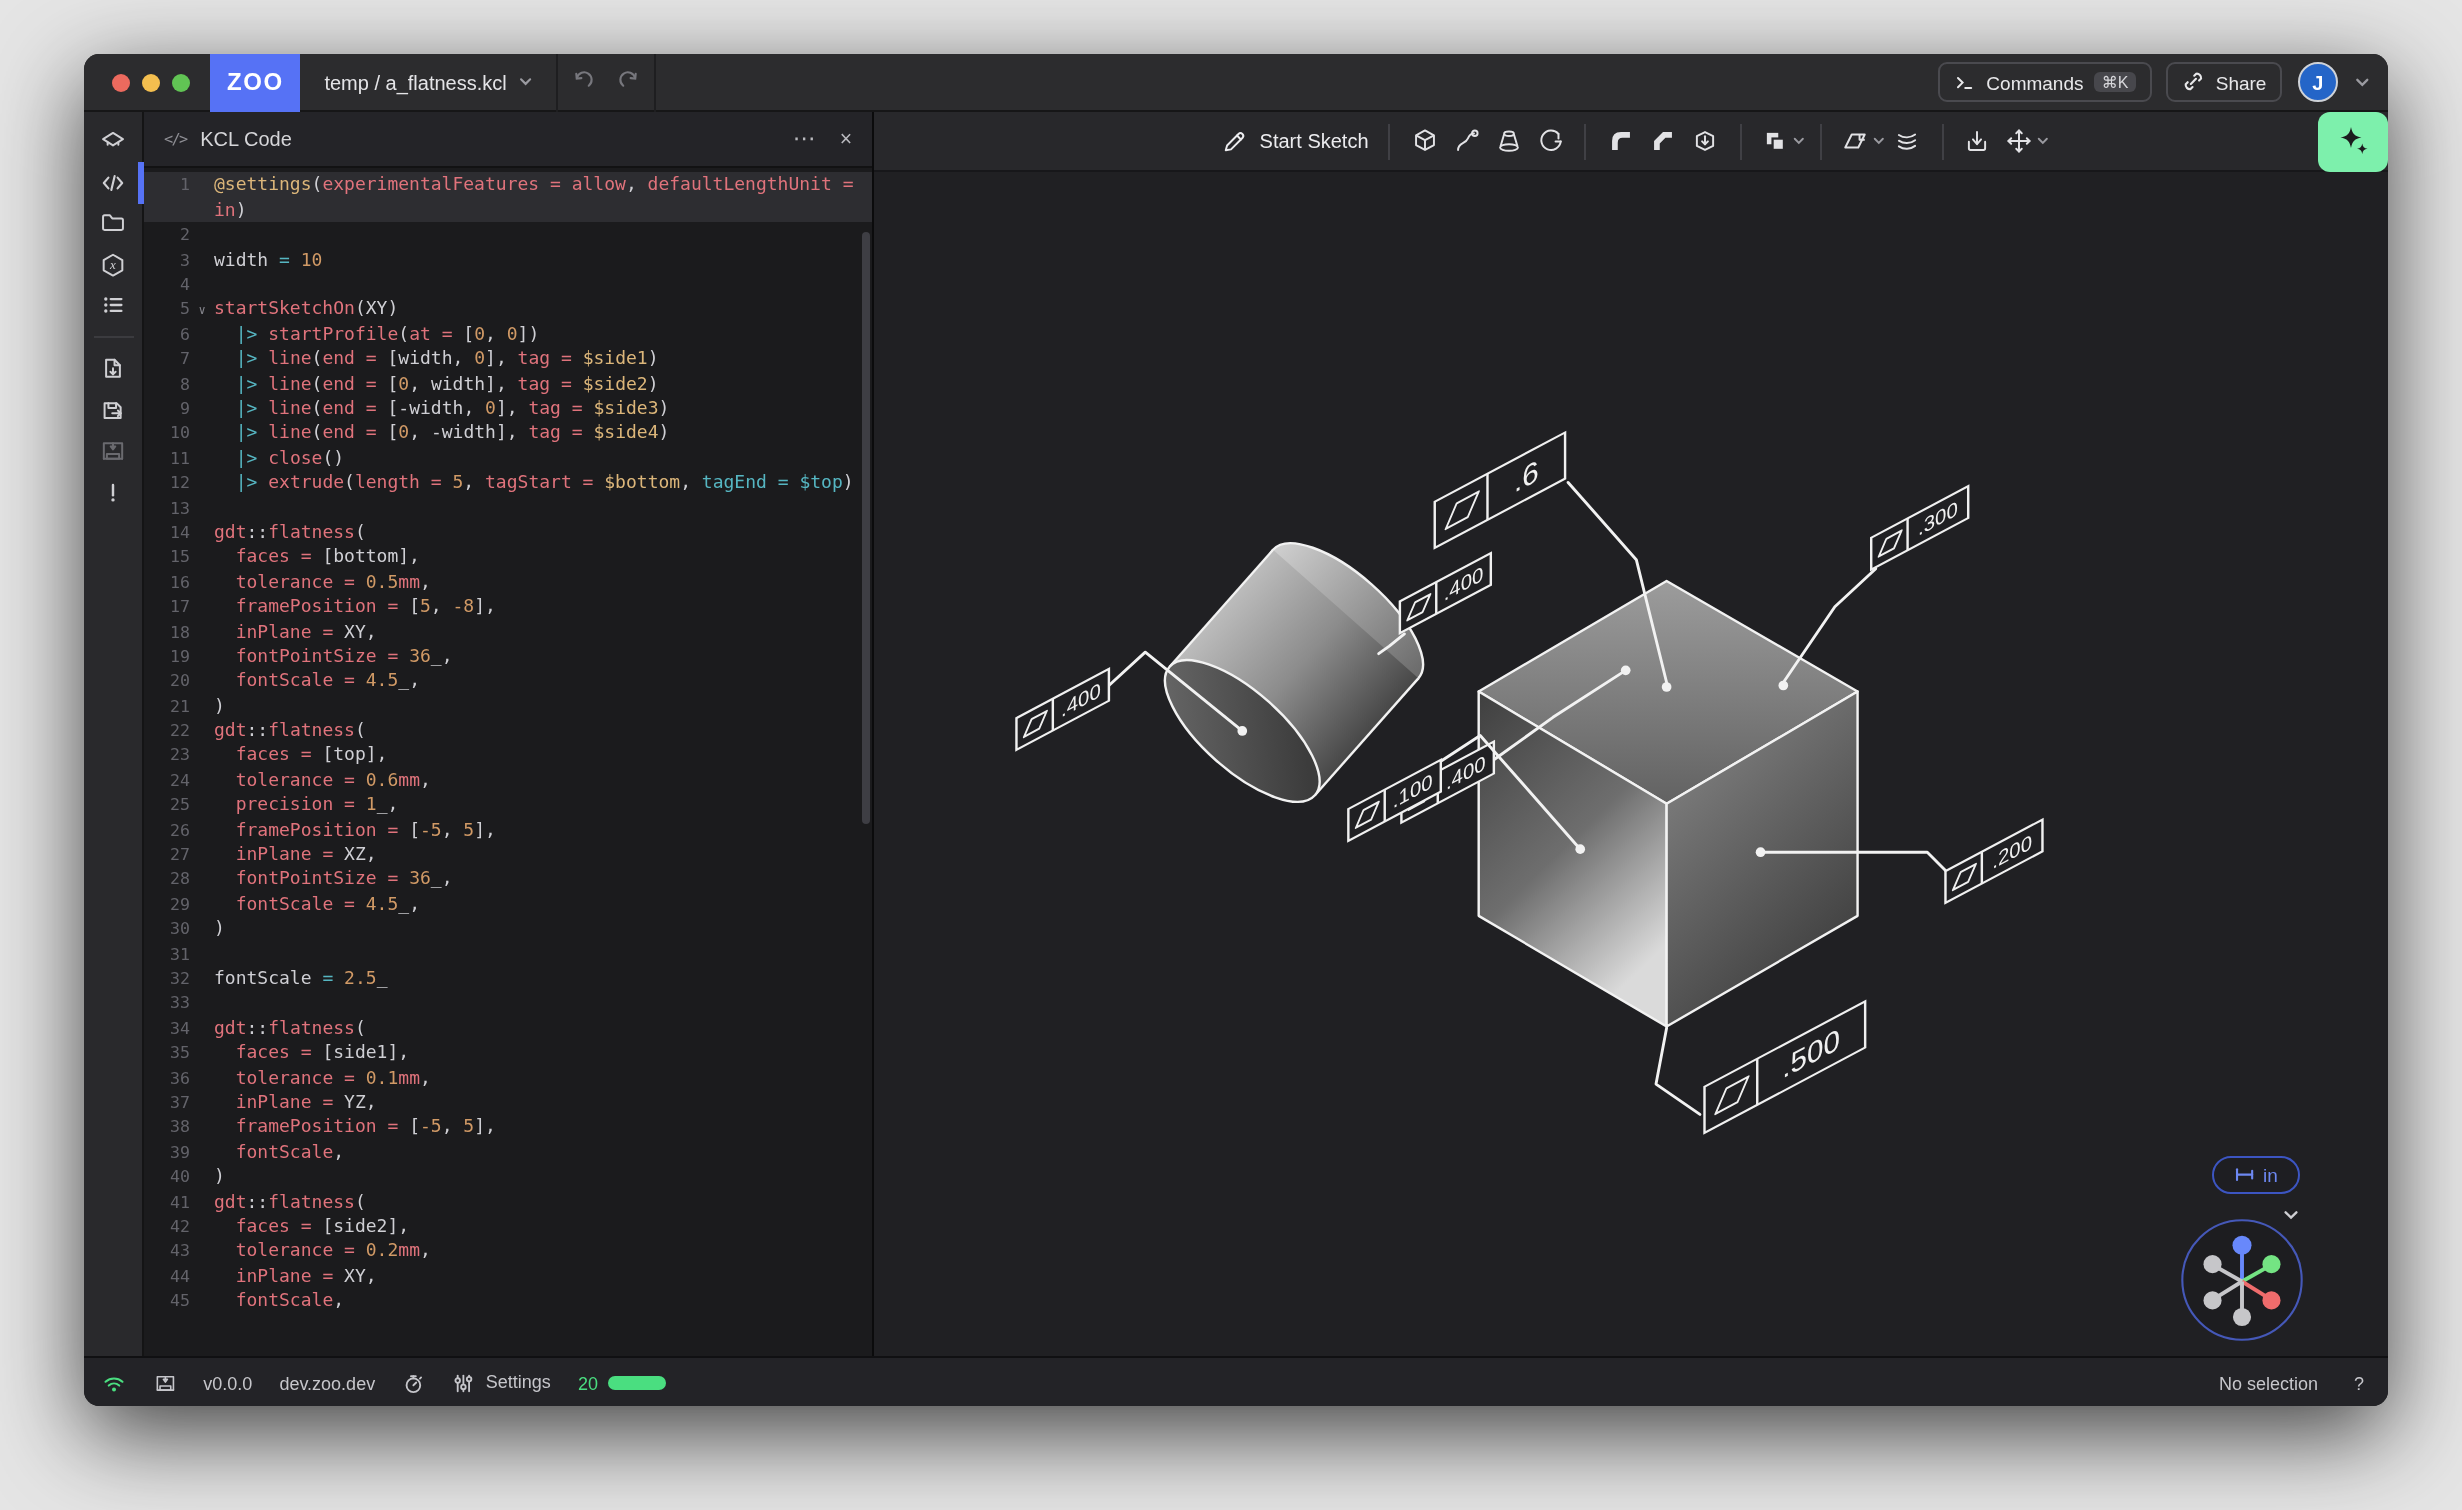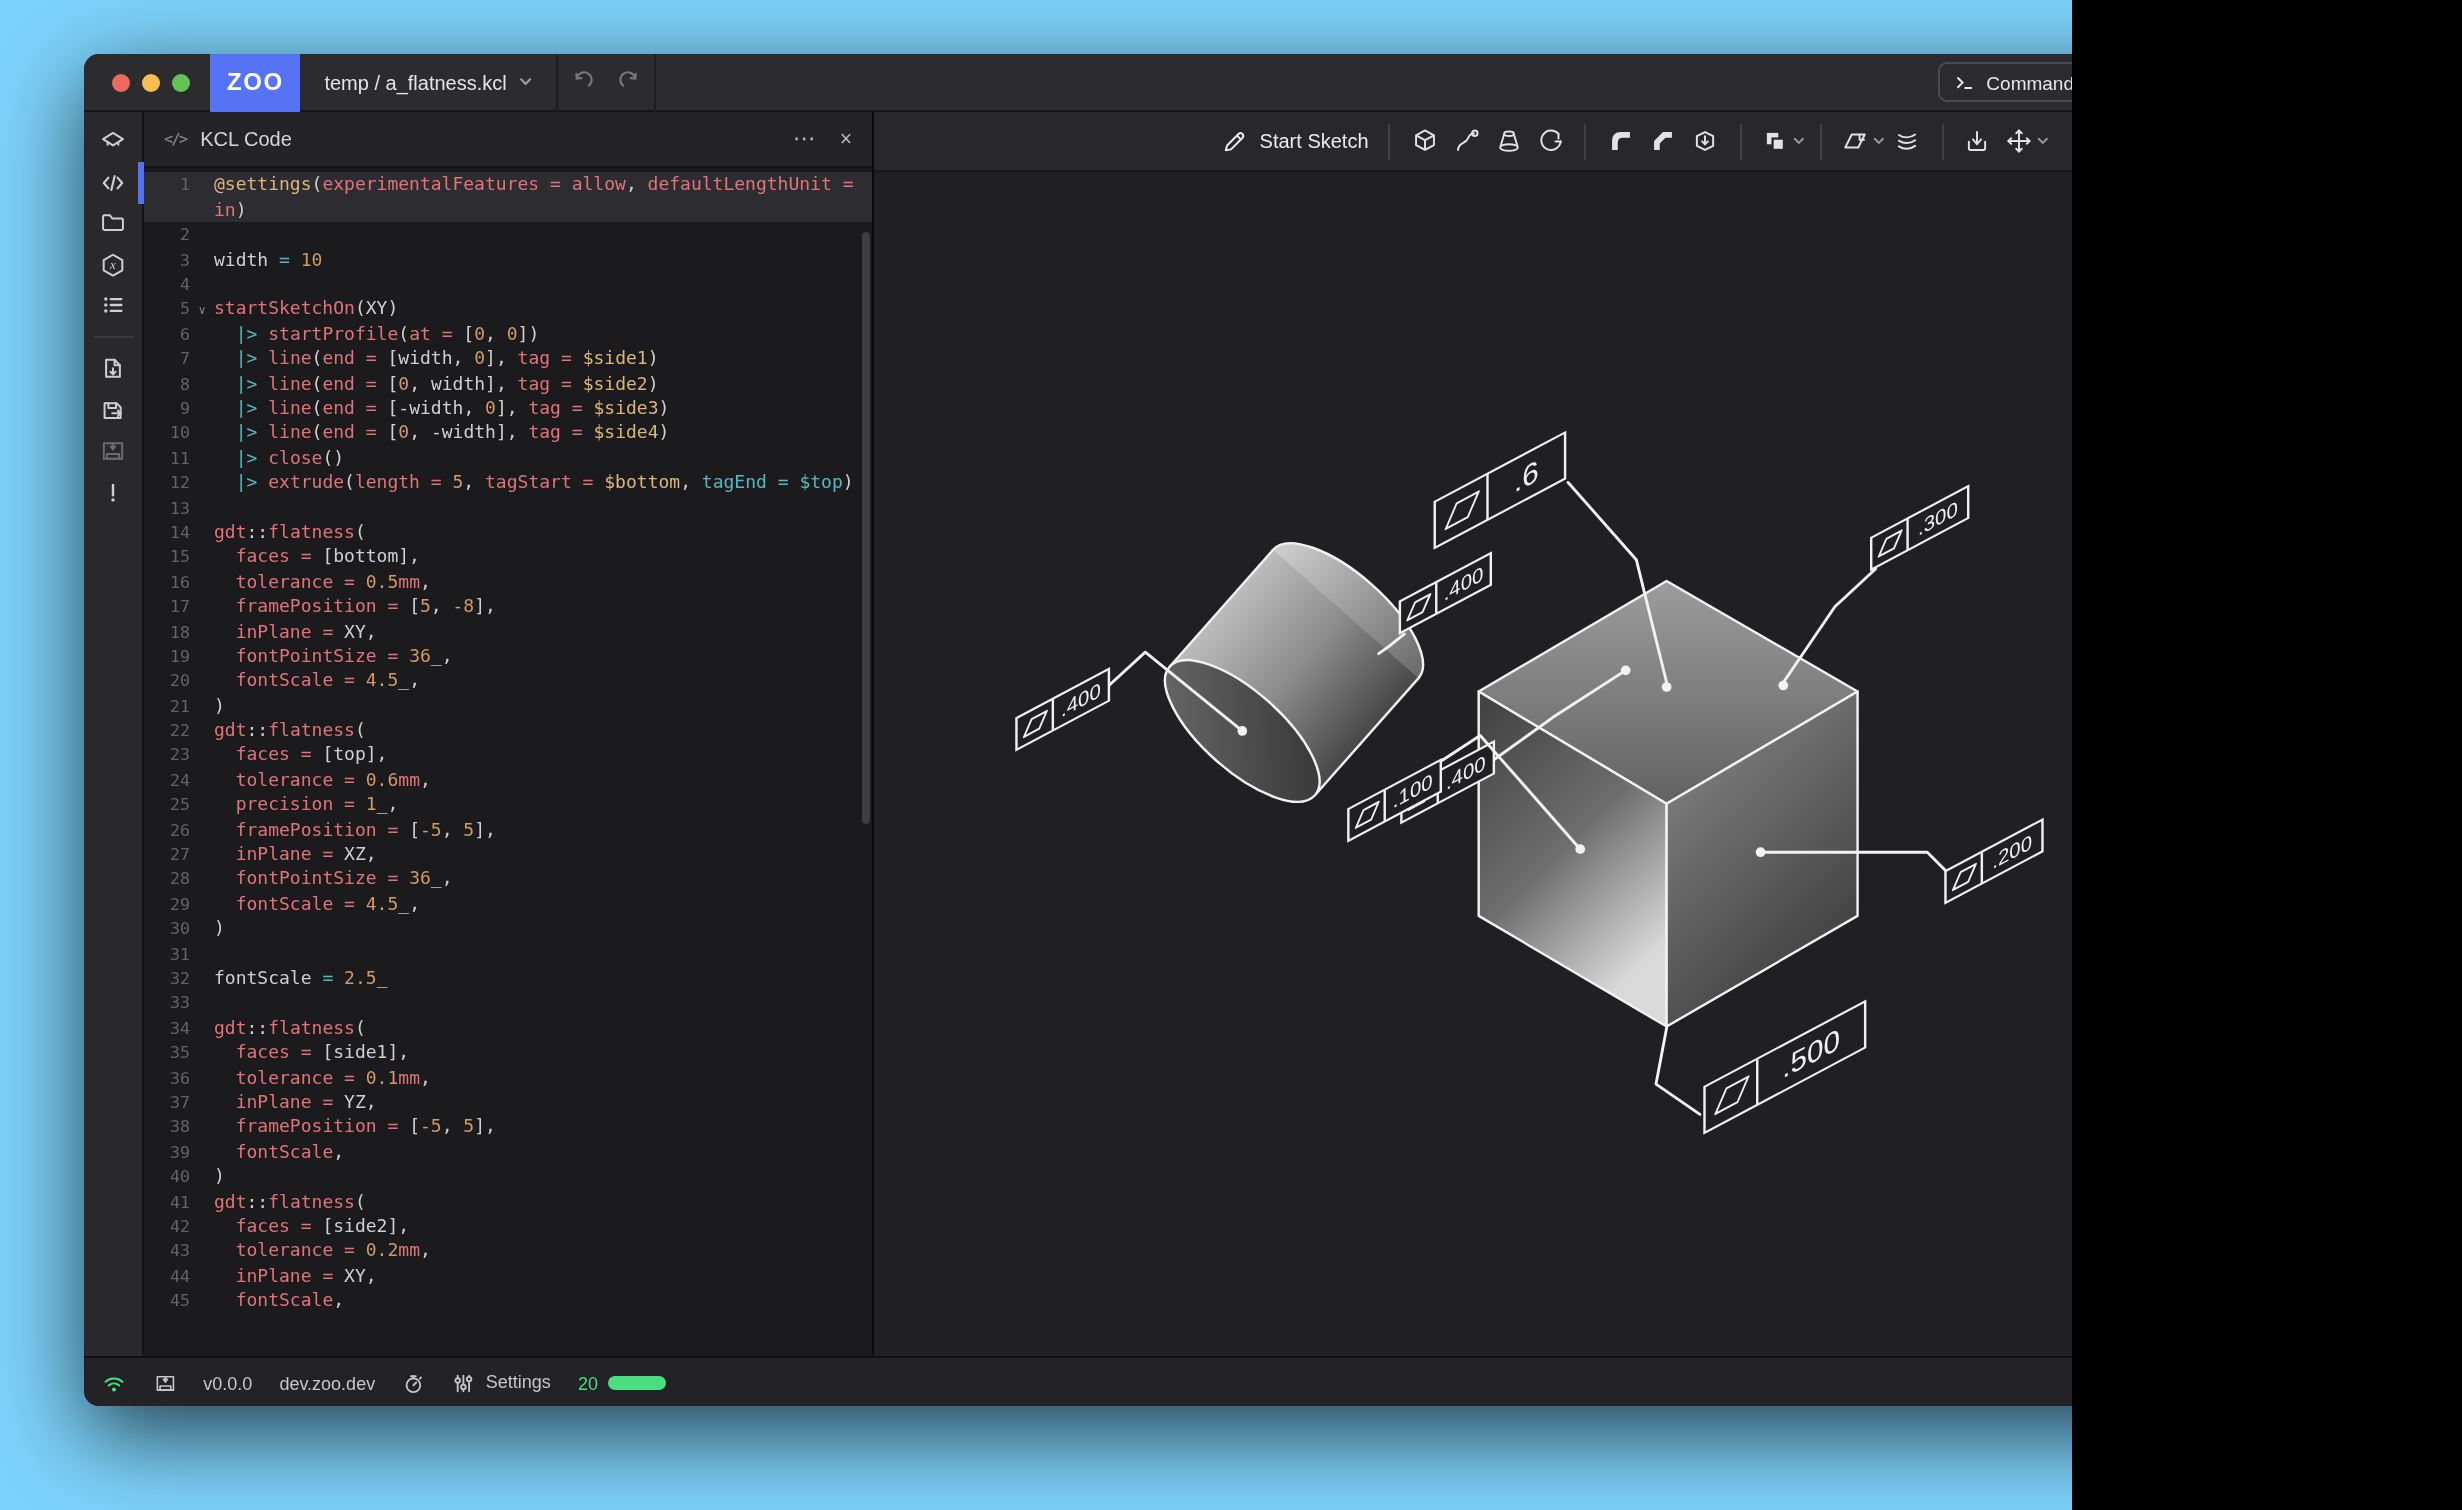--- a/index.html
+++ b/index.html
@@ -1,16 +1,16 @@
 <!DOCTYPE html>
 <html style="font-size:12px"><head>
 <meta charset="utf-8">
 <style>
   html,body{margin:0;padding:0;background:#000;}
-  .stage{position:relative;width:2072px;height:1510px;background:#7dd3fc;overflow:hidden;}
+  .stage{position:relative;width:2462px;height:1510px;background:#e5e5e5;overflow:hidden;}
   #scale{position:absolute;left:0;top:0;width:1231px;height:755px;transform:scale(2);transform-origin:0 0;}
   *{box-sizing:border-box;}
   .window{position:absolute;left:42px;top:27px;width:1152px;height:676px;background:#1d1d1f;
     border-radius:7.6px;overflow:hidden;font-family:"Liberation Sans",sans-serif;
     box-shadow:0 13.6px 45px rgba(0,0,0,.7);}
   
   .titlebar{height:29px;background:#2c2c2e;display:flex;align-items:center;border-bottom:0.8px solid #161617;}
   .traffic{display:flex;gap:6px;padding:0 10.6px 0 13.6px;}
   .tl{width:9px;height:9px;border-radius:50%;}
   .tl.red{background:#ec6a5e}.tl.yellow{background:#f4bf4f}.tl.green{background:#61c454}

